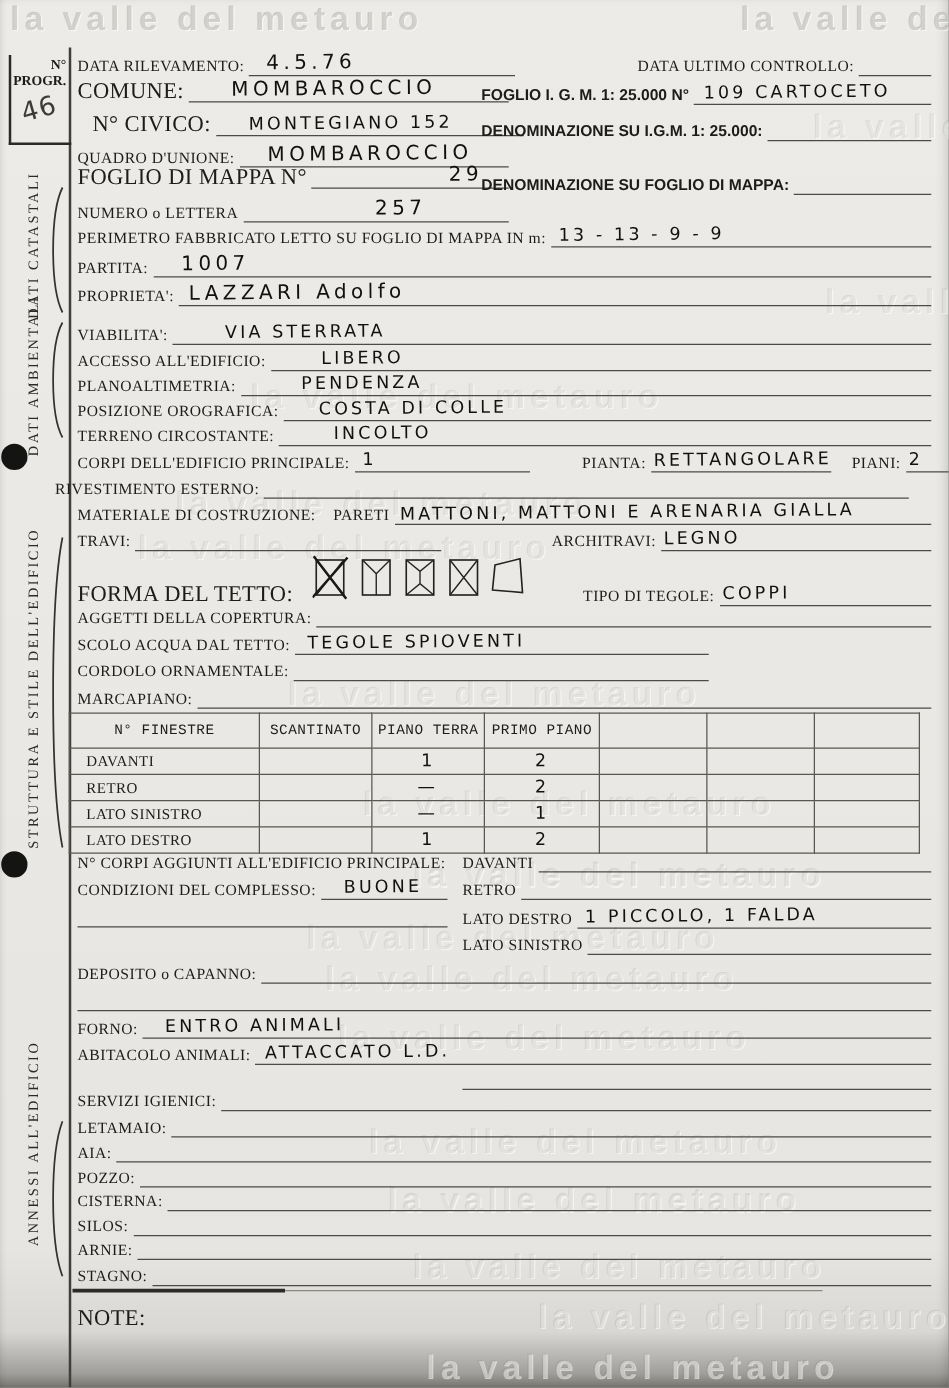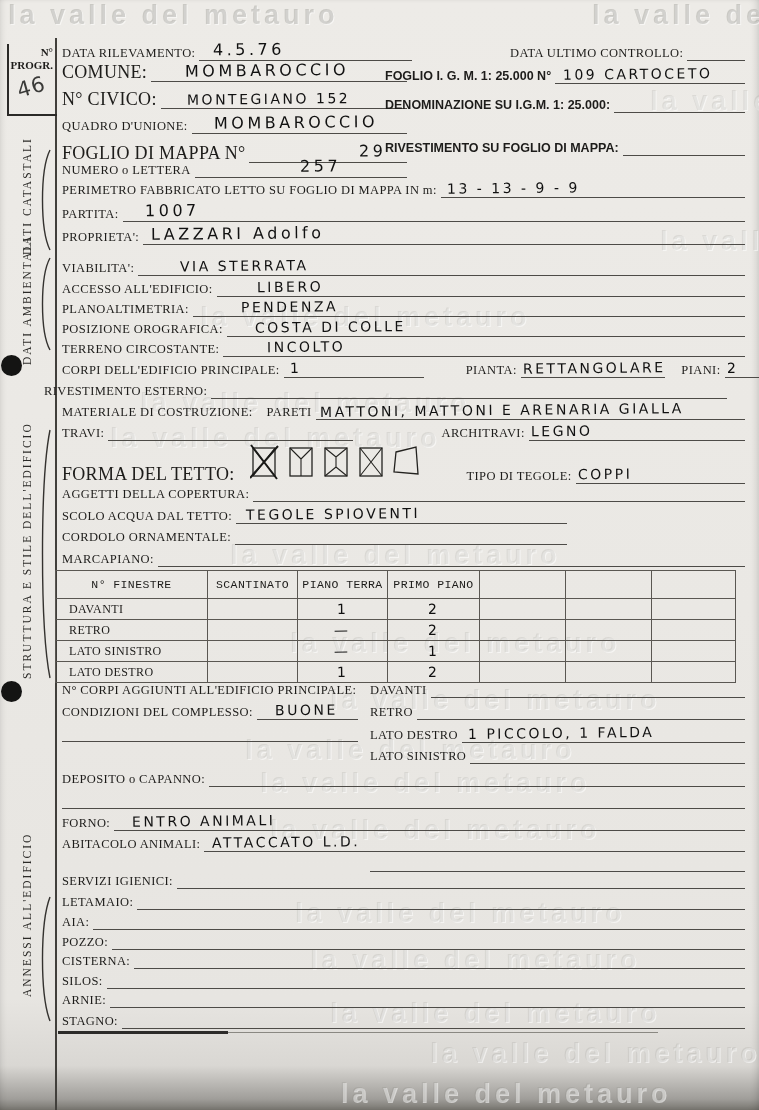--- a/index.html
+++ b/index.html
@@ -103,33 +103,33 @@
     <span class="fill">
         <span class="hw hw-lg">4.5.76</span>
       </span>
   </div>
   <div class="row" style="top:63px;left:62px;width:345px">
     <span class="lbl lbl-lg">COMUNE:</span>
     <span class="fill">
         <span class="hw hw-lg" style="padding-left:34px">MOMBAROCCIO</span>
       </span>
   </div>
-  <div class="row" style="top:90px;left:62px;width:345px">
+  <div class="row" style="top:90px;left:74px;width:345px">
     <span class="lbl lbl-lg">N° CIVICO:</span>
     <span class="fill">
         <span class="hw" style="padding-left:26px">MONTEGIANO 152</span>
       </span>
   </div>
   <div class="row" style="top:115px;left:62px;width:345px">
     <span class="lbl">QUADRO D'UNIONE:</span>
     <span class="fill">
         <span class="hw hw-lg" style="padding-left:22px">MOMBAROCCIO</span>
       </span>
   </div>
-  <div class="row" style="top:144px;left:62px;width:345px">
+  <div class="row" style="top:132px;left:62px;width:345px">
     <span class="lbl lbl-lg">FOGLIO DI MAPPA N°</span>
     <span class="fill">
         <span class="hw hw-lg" style="padding-left:110px">29</span>
       </span>
   </div>
 
   <div class="row" style="top:45px;left:510px;width:235px">
     <span class="lbl">DATA ULTIMO CONTROLLO:</span>
     <span class="fill">
         <span class="hw"></span>
@@ -141,21 +141,21 @@
         <span class="hw" style="padding-left:8px">109 CARTOCETO</span>
       </span>
   </div>
   <div class="row" style="top:97px;left:385px;width:360px">
     <span class="lbl lbl-b">DENOMINAZIONE SU I.G.M. 1: 25.000:</span>
     <span class="fill">
         <span class="hw"></span>
       </span>
   </div>
   <div class="row" style="top:140px;left:385px;width:360px">
-    <span class="lbl lbl-b">RIVESTIMENTO SU FOGLIO DI MAPPA:</span>
+    <span class="lbl lbl-b">DENOMINAZIONE SU FOGLIO DI MAPPA:</span>
     <span class="fill">
         <span class="hw"></span>
       </span>
   </div>
 
   <div class="row" style="top:159px;left:62px;width:345px">
     <span class="lbl">NUMERO o LETTERA</span>
     <span class="fill">
         <span class="hw hw-lg" style="padding-left:105px">257</span>
       </span>
@@ -474,14 +474,17 @@
   </div>
   <div class="row" style="top:1013px;left:62px;width:683px">
     <span class="lbl">STAGNO:</span>
     <span class="fill">
         <span class="hw"></span>
       </span>
   </div>
 
   <div class="noteline-a"></div>
   <div class="noteline-b"></div>
+  <div class="row" style="top:1045px;left:62px;width:200px">
+    <span class="lbl lbl-lg">NOTE:</span>
+  </div>
 
 </div>
 
 </body></html>

